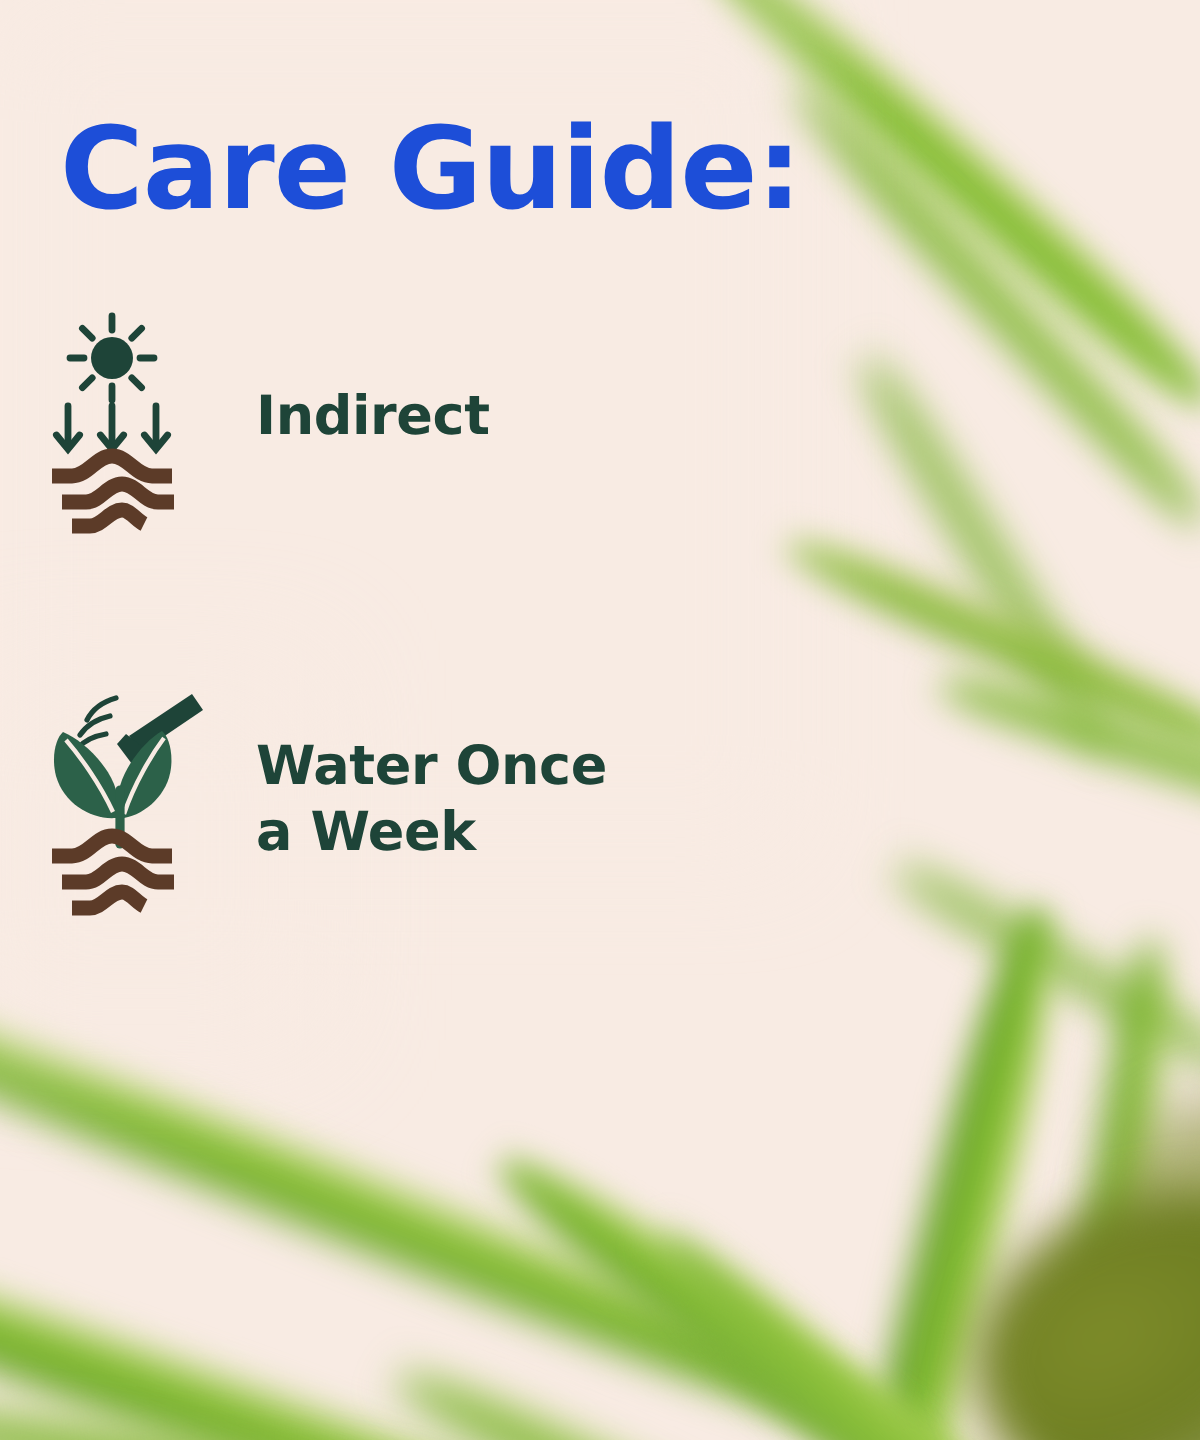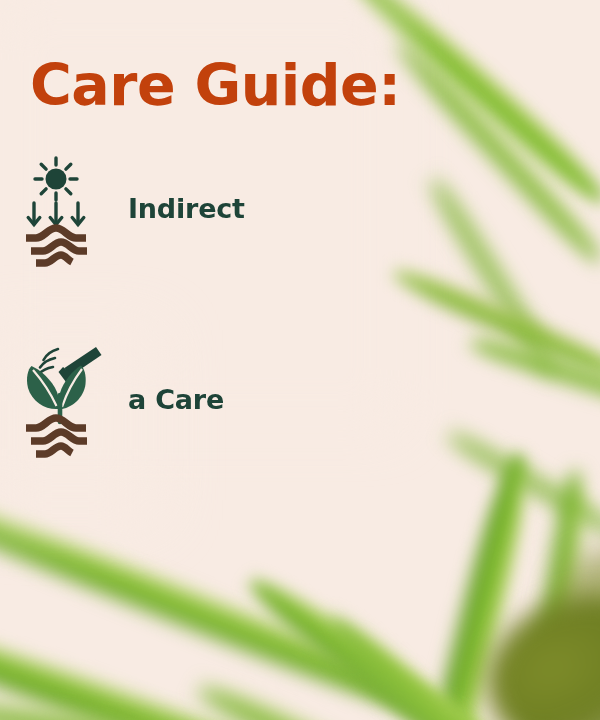--- a/index.html
+++ b/index.html
@@ -255,21 +255,21 @@
 
   
   #content { position:relative; z-index:5; }
 
   .title {
     position:absolute;
     left:30px; top:52px;
     font-size:57px;
     font-weight:700;
     letter-spacing:-0.5px;
-    color:#c2410c;
+    color:#1d4ed8;
     font-family:"DejaVu Sans", sans-serif;
     white-space:nowrap;
   }
 
   .care-item {
     position:absolute;
     display:flex;
     align-items:center;
   }
   .care-item.item-1 { left:22px; top:150px; }
@@ -402,18 +402,19 @@
 
           <g fill="none" stroke="#5C3B28" stroke-linecap="butt">
             <path d="M4 88 C6 88 10 88 14 88 C22 88 26 78 34 78 C42 78 46 88 54 88 C58 88 62 88 64 88" stroke-width="7.5"></path>
             <path d="M9 101 C13 101 17 101 21 101 C28 101 32 92 39 92 C46 92 50 101 57 101 C60 101 63 101 65 101" stroke-width="7.5"></path>
             <path d="M14 114 C18 114 20 114 23 114 C29 114 33 106 39 106 C43 106 46 111 50 113" stroke-width="7.5"></path>
           </g>
         </svg>
       </div>
 
       <div class="care-label">
-        <span class="ln">a Care</span>
+        <span class="ln">Water Once</span>
+        <span class="ln">a Week</span>
       </div>
     </div>
 
   </div>
 </div>
 
 </body></html>

